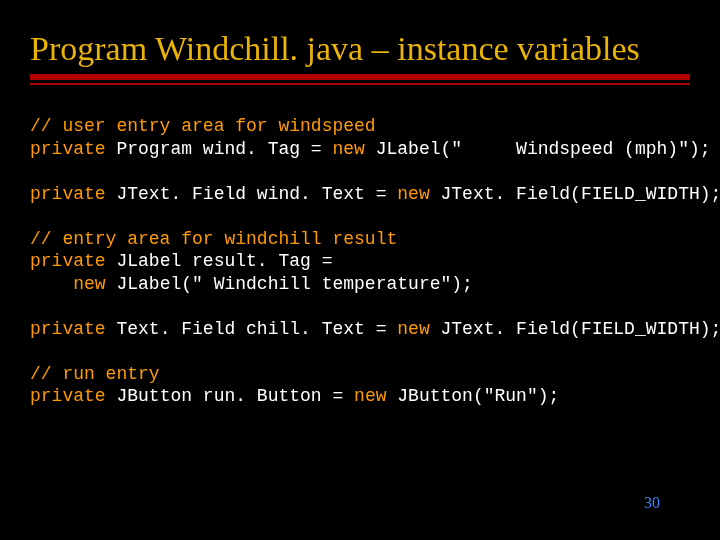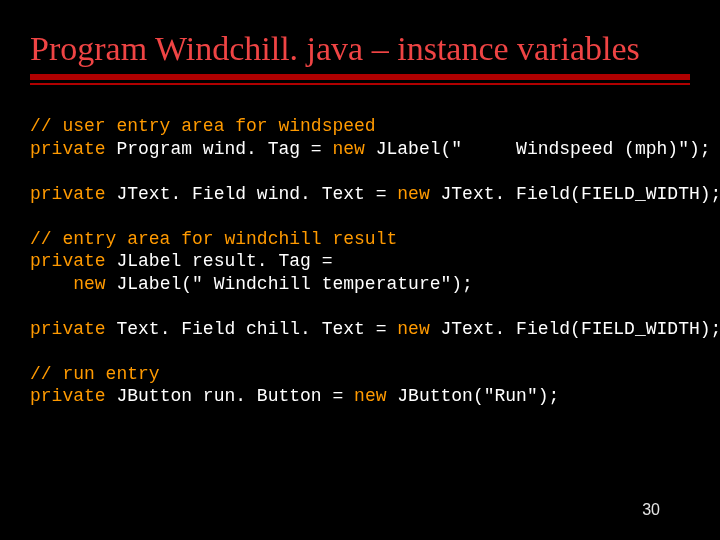--- a/index.html
+++ b/index.html
@@ -16,21 +16,21 @@
     height: 540px;
     background: #000;
     color: #fff;
     position: relative;
     box-sizing: border-box;
     padding: 30px 30px 0 30px;
   }
   .title {
     font-family: "Times New Roman", Times, serif;
     font-size: 34px;
-    color: #ef4444;
+    color: #eab308;
     letter-spacing: 0px;
     margin: 0 0 6px 0;
     font-weight: normal;
   }
   .rule {
     margin-top: 6px;
   }
   .rule .thick {
     height: 6px;
     background: #b00000;
@@ -48,24 +48,24 @@
     font-size: 18px;
     line-height: 1.25;
     white-space: pre;
     color: #fff;
   }
   .cmt { color: #ff9a00; }
   .kw  { color: #ff9a00; margin-top: 19px; }
   .page-num {
     position: absolute;
     right: 60px;
-    bottom: 21px;
-    font-family: Liberation Sans, sans-serif;
+    bottom: 28px;
+    font-family: Liberation Serif, serif;
     font-size: 16px;
-    color: #e5e5e5;
+    color: #3b82f6;
   }
 </style>
 </head>
 <body>
 
 <div class="slide">
 
   <h1 class="title">Program Windchill. java – instance variables</h1>
 
   <div class="rule">

